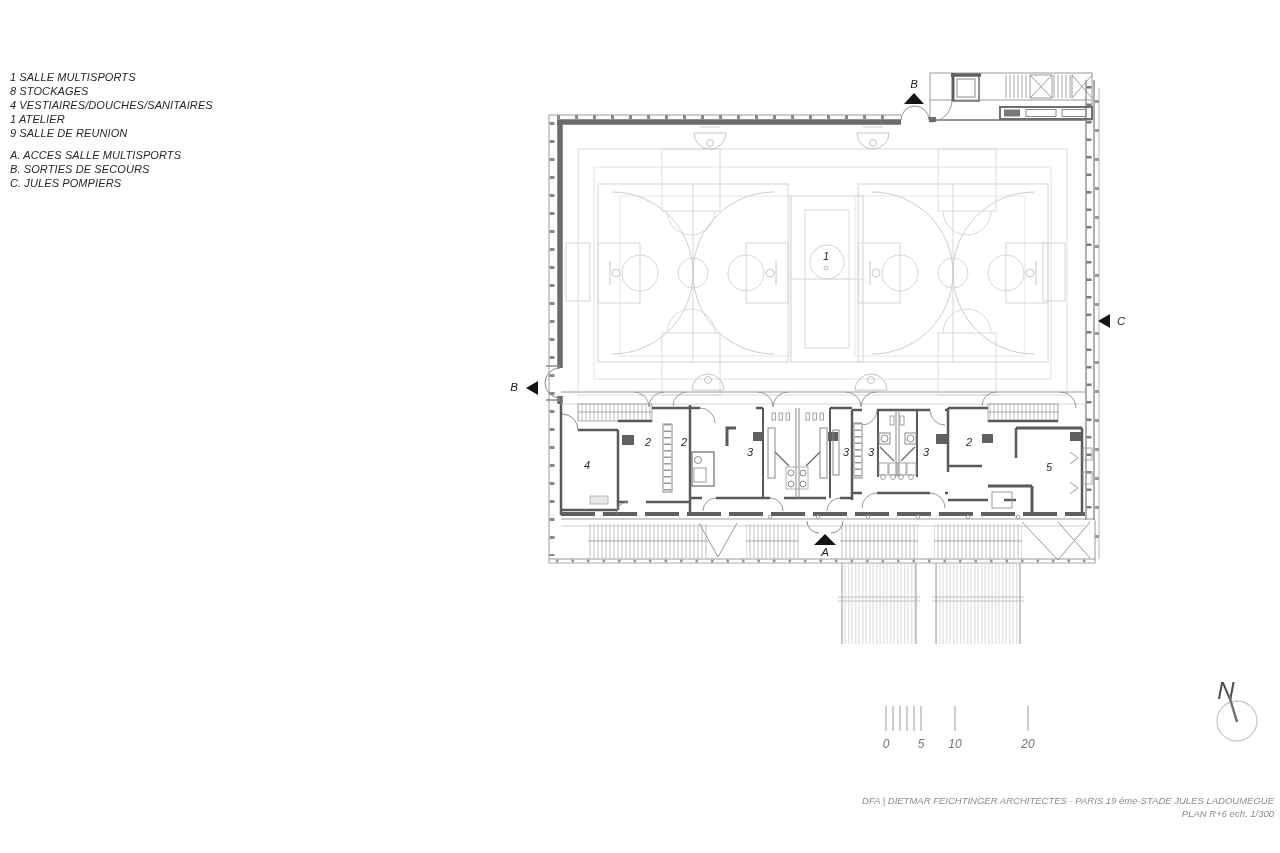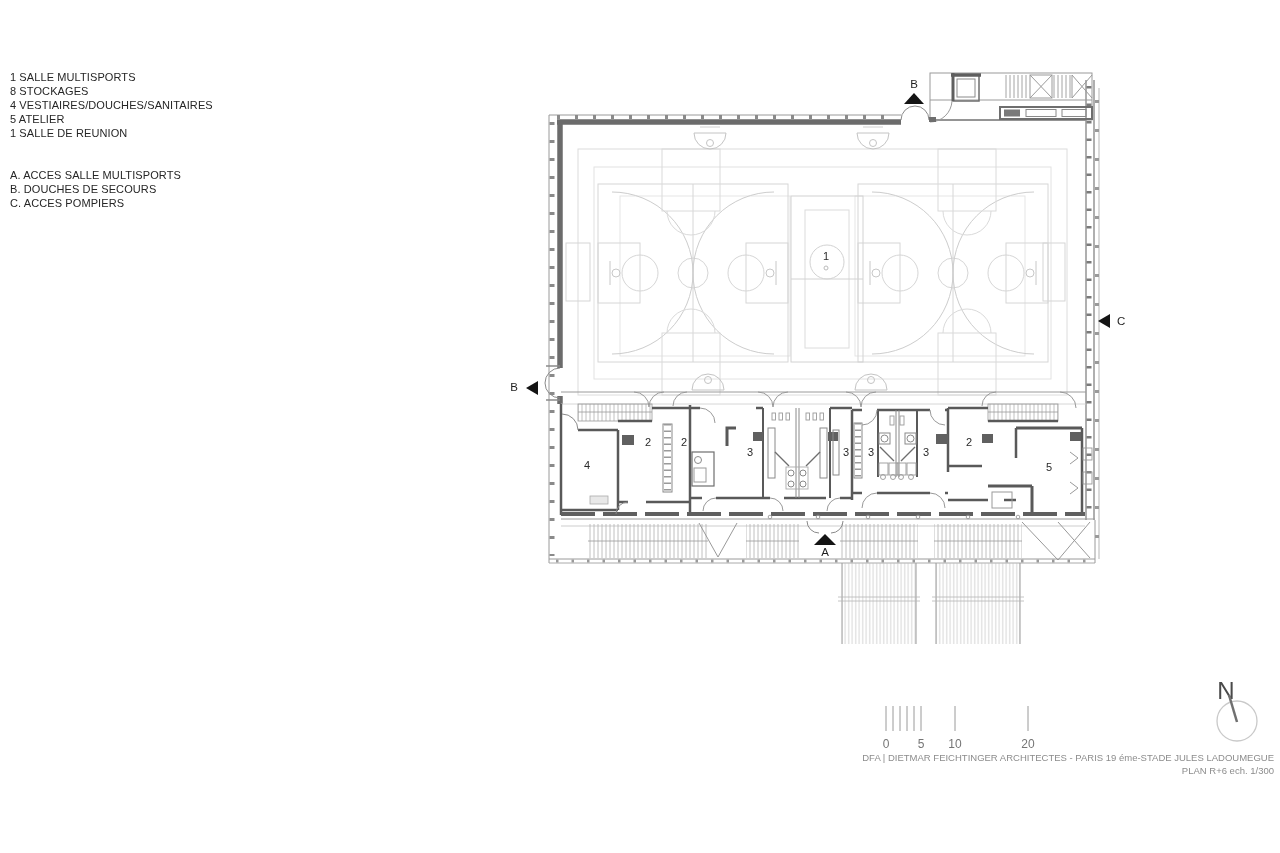--- a/index.html
+++ b/index.html
@@ -1,53 +1,53 @@
 <!DOCTYPE html>
 <html><head>
 <meta charset="utf-8">
 <style>
   html,body{margin:0;padding:0;}
   body{
     width:1280px;height:853px;background:#ffffff;
     font-family:"Liberation Sans", sans-serif;
     position:relative;overflow:hidden;
   }
-  .page{position:absolute;inset:0;background:#fff;}
+  .page{position:absolute;inset:0;background:#fff;font-style:italic;}
   .legend{
     position:absolute;left:10px;top:70px;
     font-size:11px;line-height:14px;color:#262626;
     letter-spacing:0.1px;white-space:nowrap;
   }
-  .legend .block2{margin-top:28px;}
+  .legend .block2{margin-top:8px;}
   .titleblock{
-    position:absolute;right:6px;top:752px;width:500px;
+    position:absolute;right:6px;top:795px;width:500px;
     text-align:right;font-size:9.5px;line-height:12.5px;color:#8c8c8c;
     white-space:nowrap;
   }
   svg text{font-family:"Liberation Sans", sans-serif;}
   .roomlbl{font-size:11px;fill:#2a2a2a;}
   .marklbl{font-size:11.5px;fill:#1e1e1e;}
   .scalelbl{font-size:12px;fill:#757575;}
   .northlbl{font-size:24px;fill:#4a4a4a;}
 </style>
 </head>
 <body>
 
 <div class="page">
 
   
   <div class="legend">
     <div>1 SALLE MULTISPORTS</div>
     <div>8 STOCKAGES</div>
     <div>4 VESTIAIRES/DOUCHES/SANITAIRES</div>
-    <div>5 ATELIER</div>
-    <div>1 SALLE DE REUNION</div>
+    <div>1 ATELIER</div>
+    <div>9 SALLE DE REUNION</div>
     <div class="block2">A. ACCES SALLE MULTISPORTS</div>
-    <div>B. DOUCHES DE SECOURS</div>
-    <div>C. ACCES POMPIERS</div>
+    <div>B. SORTIES DE SECOURS</div>
+    <div>C. JULES POMPIERS</div>
   </div>
 
   
   <svg width="1280" height="853" viewBox="0 0 1280 853">
     <defs>
       <pattern id="hatchV" width="4" height="8" patternUnits="userSpaceOnUse">
         <line x1="2" y1="0" x2="2" y2="8" stroke="#b0b0b0" stroke-width="0.8"></line>
       </pattern>
       <pattern id="hatchV2" width="3.5" height="8" patternUnits="userSpaceOnUse">
         <line x1="1.7" y1="0" x2="1.7" y2="8" stroke="#bdbdbd" stroke-width="0.7"></line>

